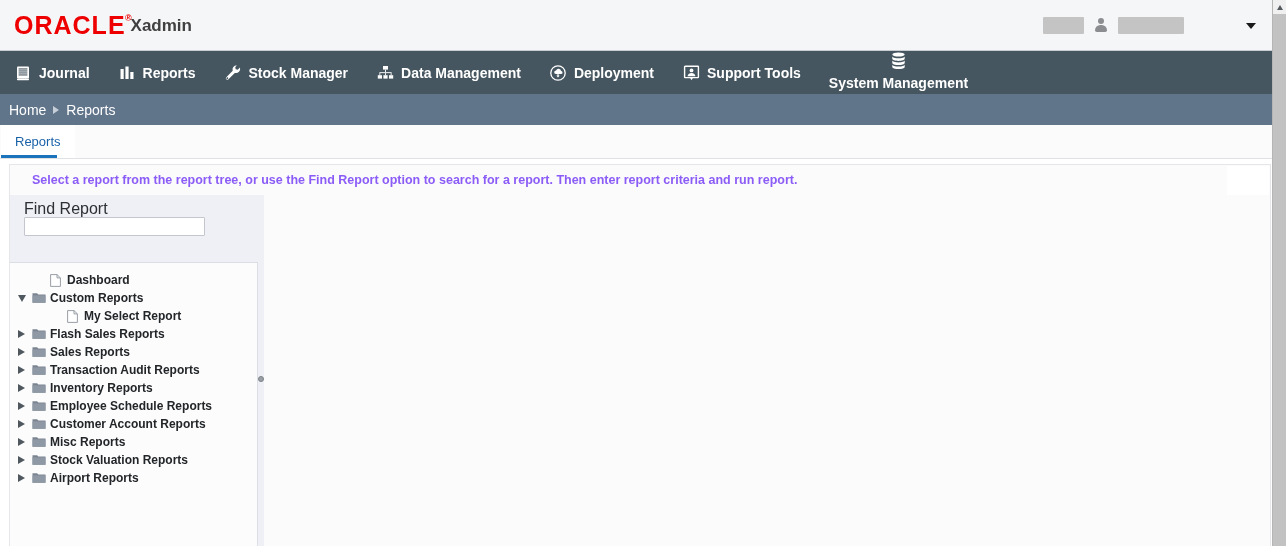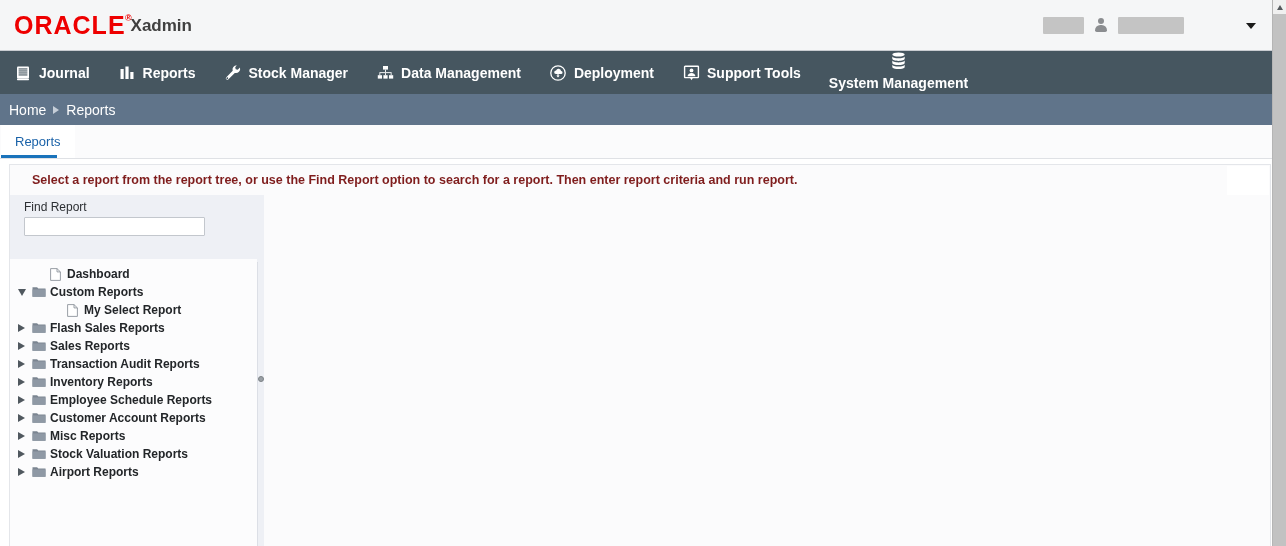--- a/index.html
+++ b/index.html
@@ -196,21 +196,21 @@
     left: 9px; top: 164px;
     width: 1262px; height: 31px;
     background: #fbfbfc;
     border: 1px solid #e4e6ea;
     border-bottom: none;
     display: flex;
     align-items: center;
     padding-left: 22px;
     font-size: 12.5px;
     font-weight: bold;
-    color: #7f1d1d;
+    color: #8b5cf6;
   }
   .instruction-box {
     position: absolute;
     right: 1px; top: 1px;
     width: 42px; height: 29px;
     background: #ffffff;
   }
 
   
   .split {
@@ -233,41 +233,41 @@
   .find-panel {
     position: absolute;
     left: 0; top: 0;
     width: 248px; height: 68px;
     background: #eef0f5;
     border-bottom: 1px solid #dadde3;
   }
   .find-label {
     position: absolute;
     left: 14px; top: 5px;
-    font-size: 12px;
+    font-size: 16px;
     color: #2c2f33;
     text-align: right;
   }
   .find-input {
     position: absolute;
     left: 14px; top: 22px;
     width: 181px; height: 19px;
     background: #ffffff;
     border: 1px solid #c3c7cd;
     border-radius: 1px;
     font-family: "Liberation Sans", sans-serif;
     font-size: 12px;
     color: #1c1c1c;
     padding: 0 4px;
     outline: none;
   }
 
   .tree {
     position: absolute;
-    left: 0; top: 64px;
+    left: 0; top: 70px;
     width: 247px; height: 282px;
     background: #fcfcfd;
     padding-top: 6px;
     overflow: hidden;
   }
   .tree-row {
     display: flex;
     align-items: center;
     height: 18px;
     padding-left: 3px;

